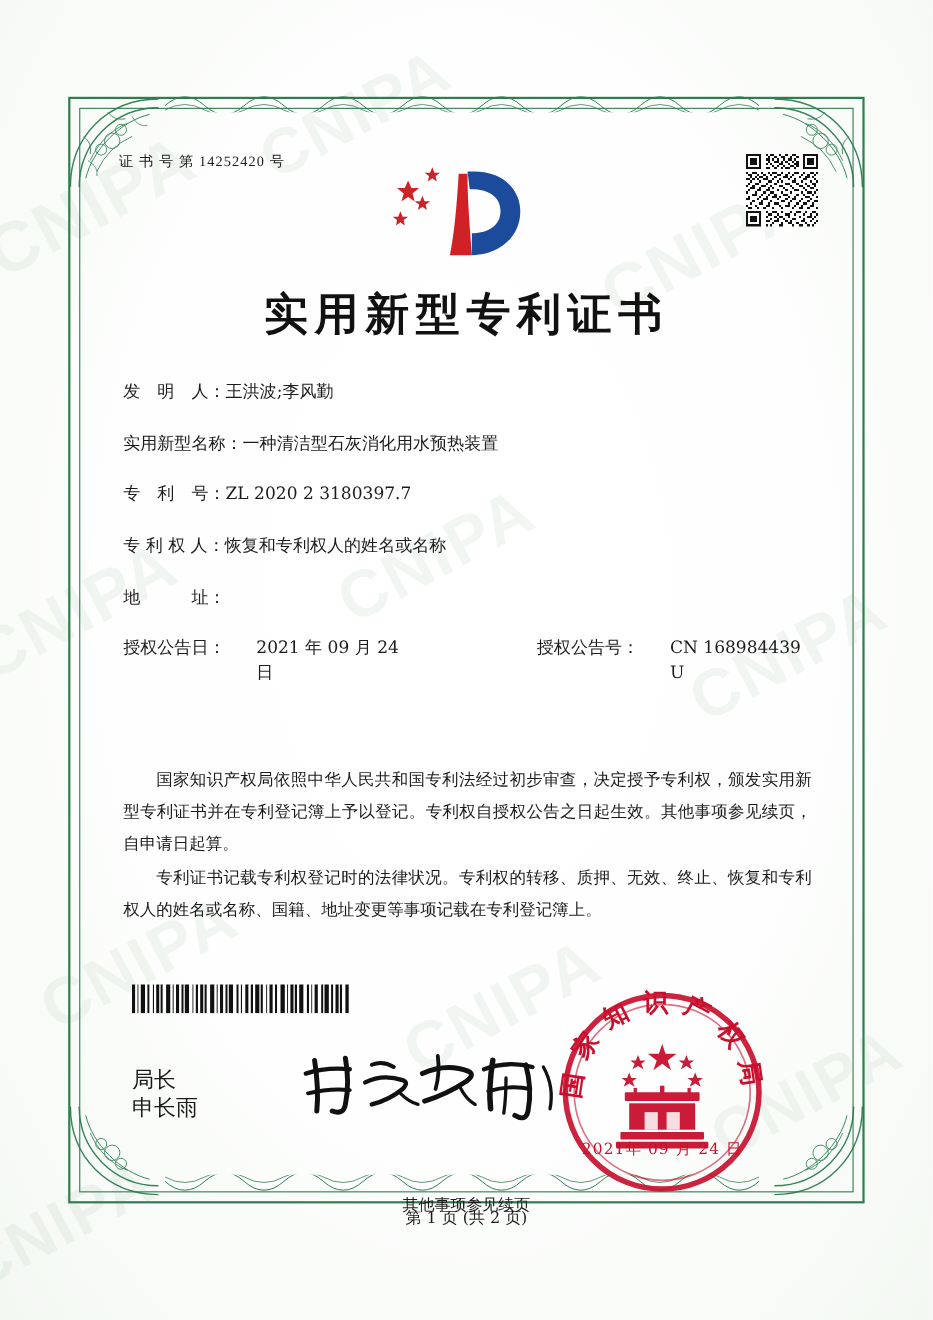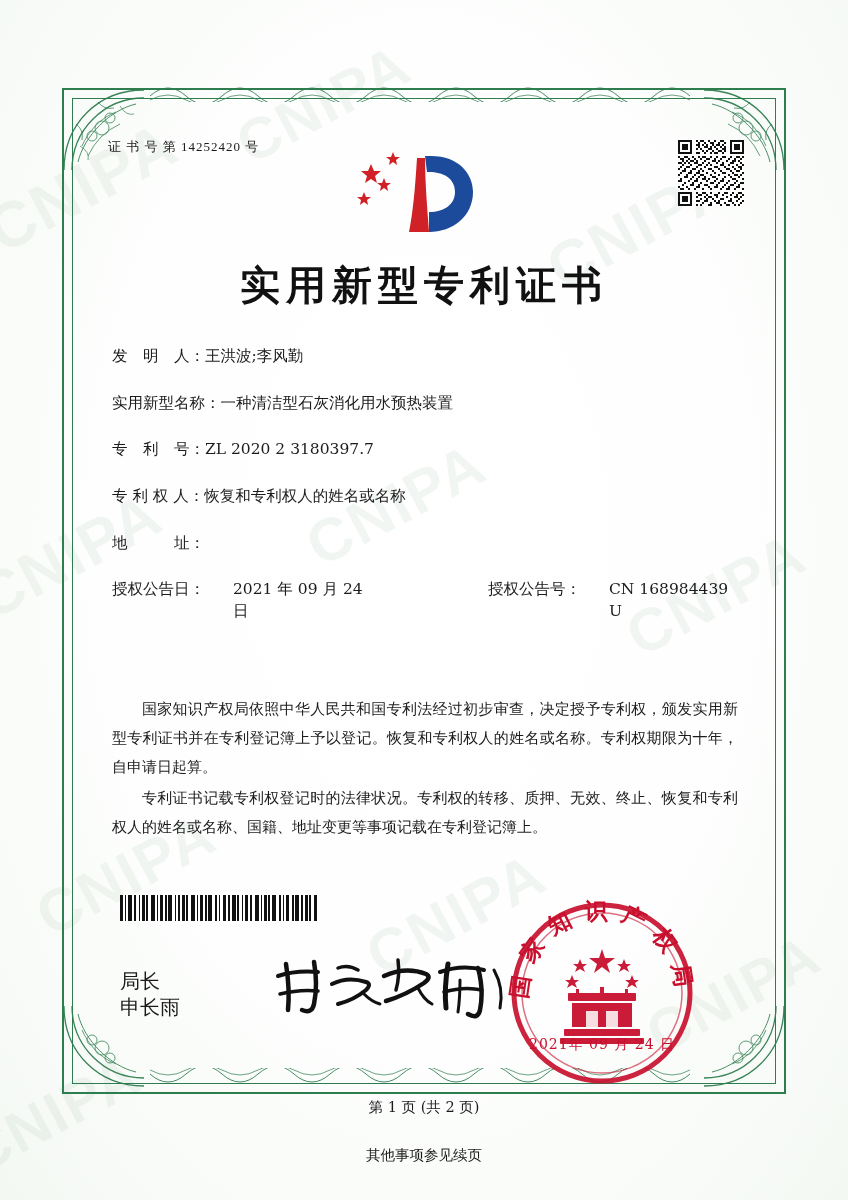--- a/index.html
+++ b/index.html
@@ -221,21 +221,21 @@
     right: 0;
     top: 1098px;
     text-align: center;
     font-size: 14.5px;
     font-family: "DejaVu Serif", "Liberation Serif", serif;
   }
   .footer-note {
     position: absolute;
     left: 0;
     right: 0;
-    top: 1146px;
+    top: 1086px;
     text-align: center;
     font-size: 14.5px;
     font-family: "DejaVu Serif", "Liberation Serif", serif;
   }
 </style>
 </head>
 <body>
 
 <div class="page">
 
@@ -627,21 +627,21 @@
       <div class="field-row split">
         <span class="field-label">授权公告日：</span>
         <span class="field-value">2021 年 09 月 24 日</span>
         <span class="field-gap"></span>
         <span class="field-label">授权公告号：</span>
         <span class="field-value">CN 168984439 U</span>
       </div>
     </div>
 
     <div class="paragraphs">
-      <p>国家知识产权局依照中华人民共和国专利法经过初步审查，决定授予专利权，颁发实用新型专利证书并在专利登记簿上予以登记。恢复和专利权人的姓名或名称。专利权期限为十年，自申请日起算。</p>
+      <p>国家知识产权局依照中华人民共和国专利法经过初步审查，决定授予专利权，颁发实用新型专利证书并在专利登记簿上予以登记。专利权自授权公告之日起生效。其他事项参见续页，自申请日起算。</p>
       <p>专利证书记载专利权登记时的法律状况。专利权的转移、质押、无效、终止、恢复和专利权人的姓名或名称、国籍、地址变更等事项记载在专利登记簿上。</p>
     </div>
 
     <div class="barcode">
       <i style="width:3px"></i>
         <i style="width:2px;background:#fff"></i>
         <i style="width:1px"></i>
         <i style="width:2px;background:#fff"></i>
       <i style="width:4px"></i>
         <i style="width:2px;background:#fff"></i>

